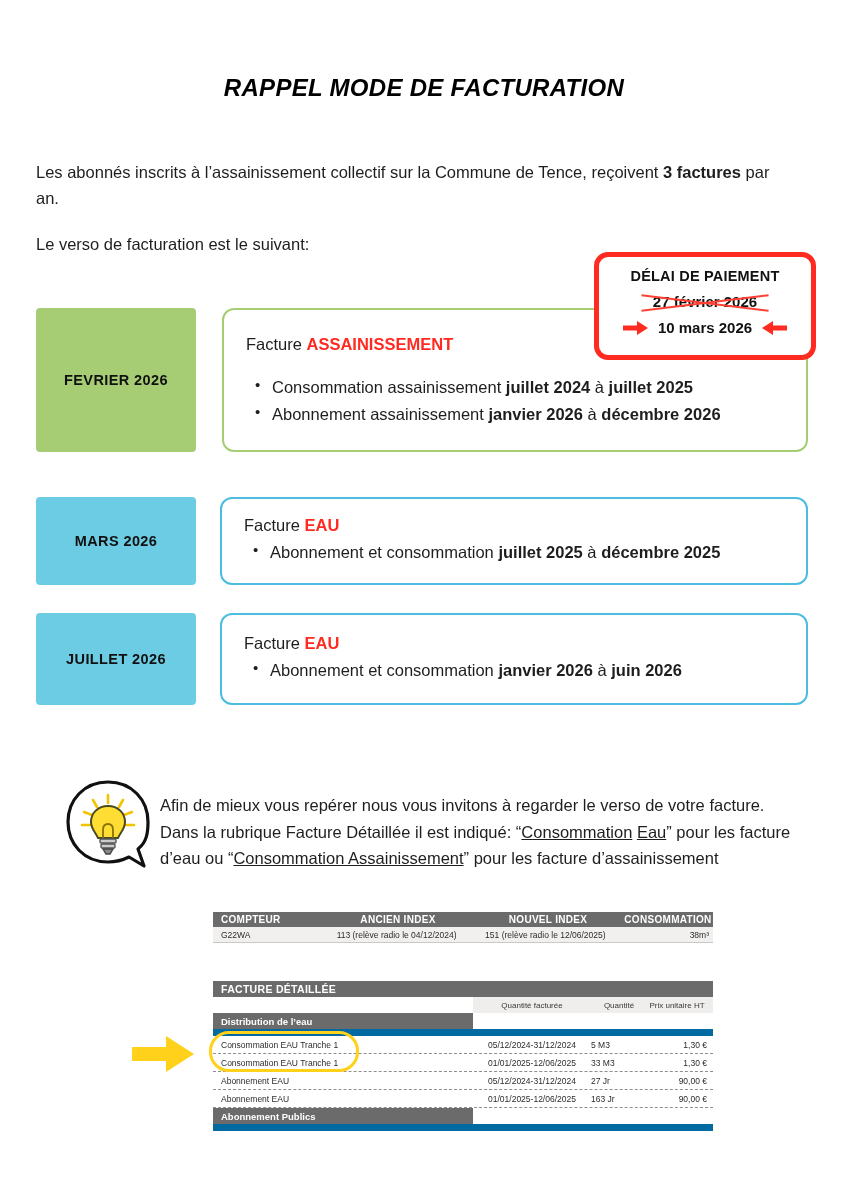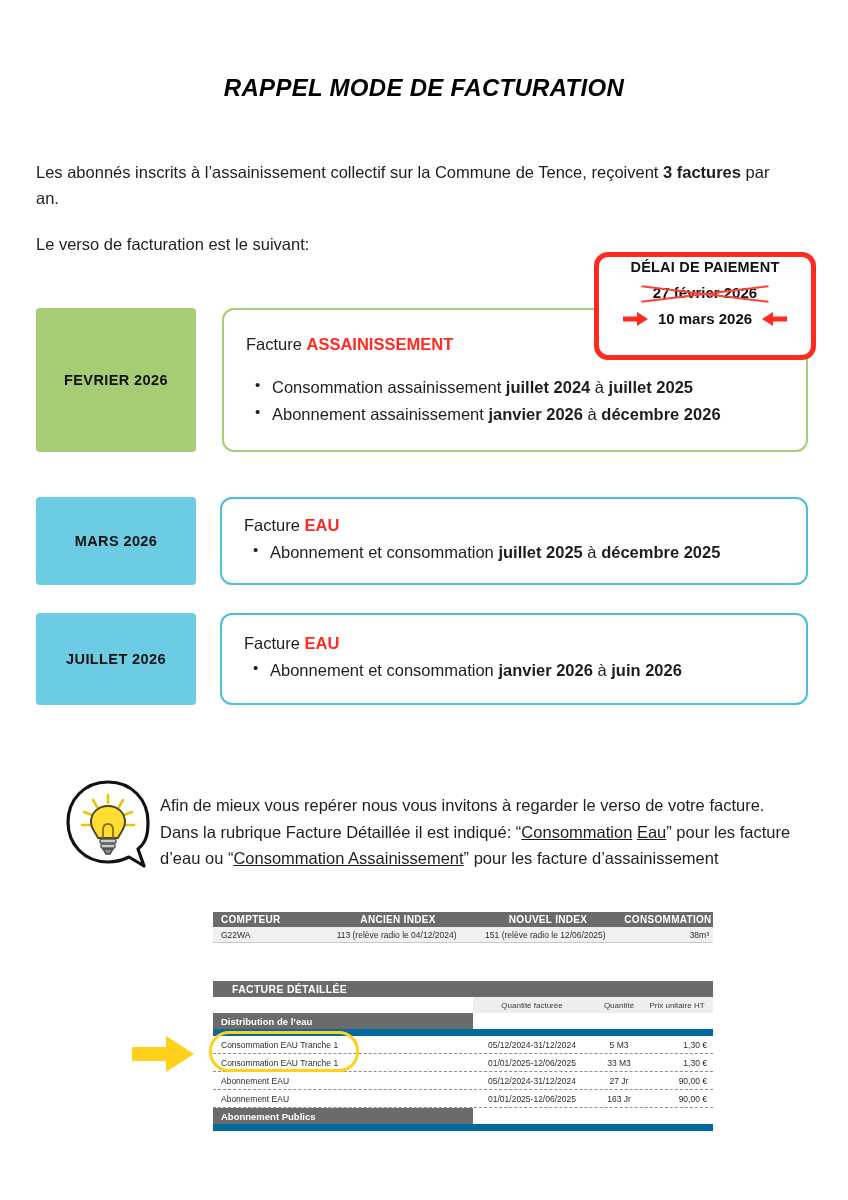--- a/index.html
+++ b/index.html
@@ -137,21 +137,21 @@
     position: absolute;
     top: 252px;
     left: 594px;
     width: 222px;
     height: 108px;
     border: 5px solid #ff2a20;
     border-radius: 14px;
     background: #ffffff;
     box-sizing: border-box;
     z-index: 20;
-    padding-top: 2px;
+    padding-top: 11px;
   }
   .deadline-title {
     text-align: center;
     font-size: 14.5px;
     font-weight: bold;
     letter-spacing: 0.2px;
     color: #111;
   }
   .deadline-old {
     text-align: center;
@@ -246,21 +246,21 @@
   .fd-bar {
     margin-top: 38px;
     background: #6b6b6b;
     color: #fff;
     font-weight: bold;
     font-size: 10.5px;
     letter-spacing: 0.3px;
     height: 16px;
     display: flex;
     align-items: center;
-    padding-left: 19px;
+    padding-left: 8px;
     box-sizing: border-box;
   }
   .fd-colhdr {
     background: #efeeec;
     height: 16px;
     display: flex;
     align-items: center;
     font-size: 8px;
     color: #3a3a3a;
   }
@@ -288,21 +288,21 @@
   .fd-row {
     height: 17px;
     display: flex;
     align-items: center;
     font-size: 8.5px;
     color: #2b2b2b;
     border-bottom: 1px dashed #8e8e8e;
   }
   .fd-row .lab { width: 260px; padding-left: 8px; box-sizing: border-box; }
   .fd-row .per { width: 118px; text-align: center; }
-  .fd-row .qty { width: 56px; text-align: center; }
+  .fd-row .qty { width: 56px; text-align: left; }
   .fd-row .pu  { width: 60px; text-align: right; padding-right: 4px; }
   .col-anc  { width: 150px; }
   .col-nou  { width: 150px; }
   .col-cons { width: 90px; }
   .col-per  { width: 118px; }
   .col-qty  { width: 56px; }
   .col-pu   { width: 60px; padding-right: 4px; }
 
   .meter-lab { width: 110px; padding-left: 8px; box-sizing: border-box; }
 

